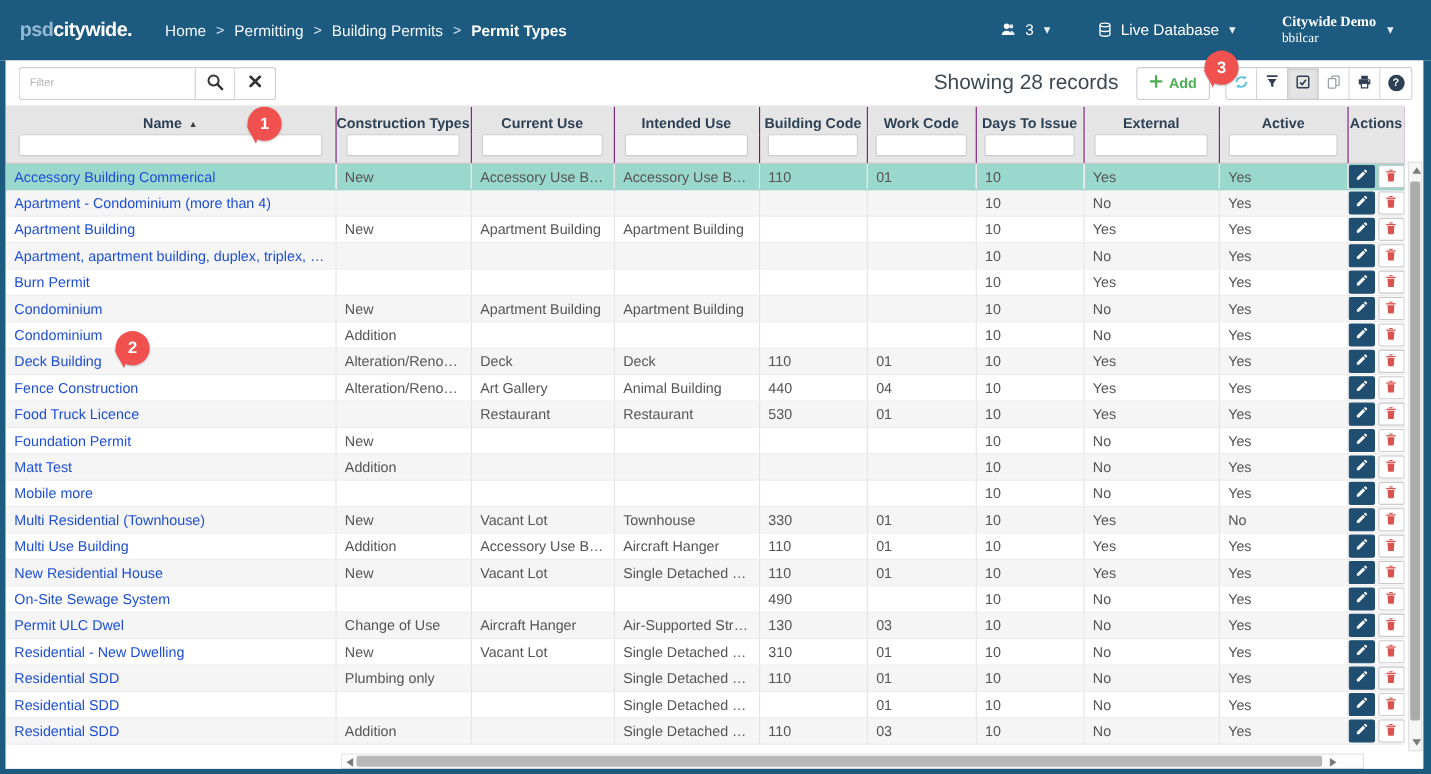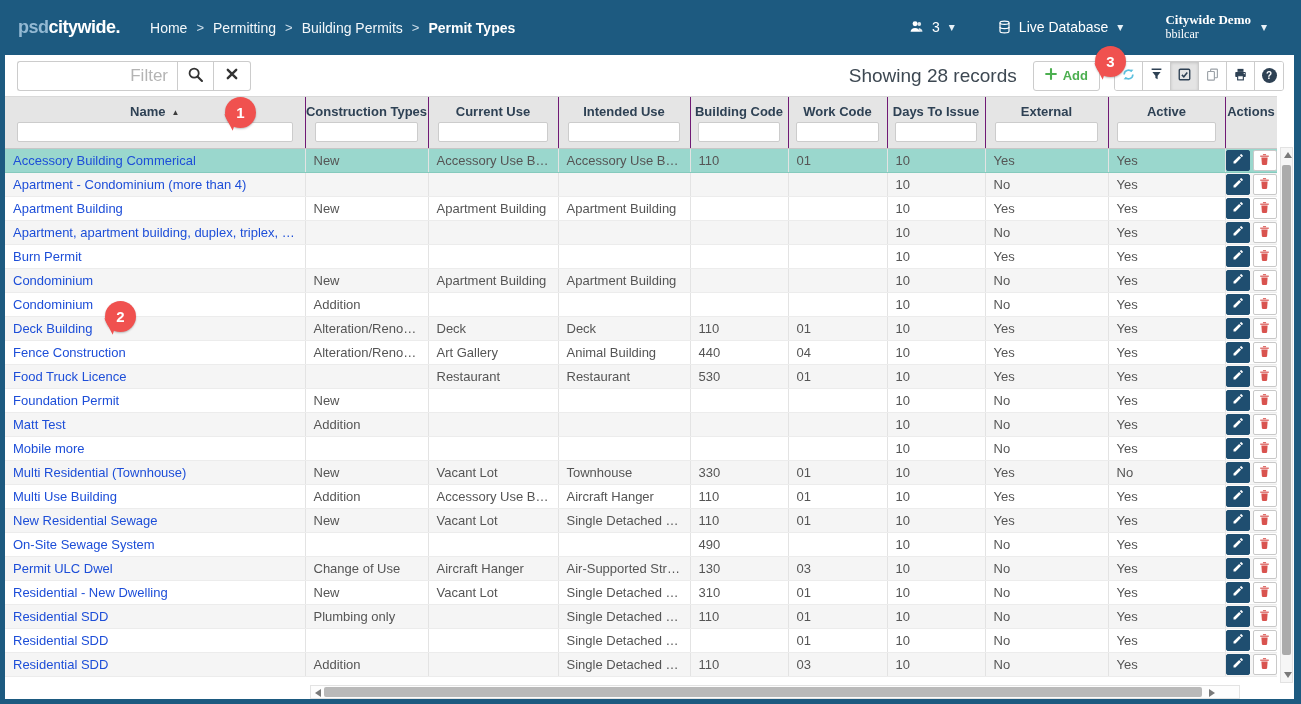--- a/index.html
+++ b/index.html
@@ -26,21 +26,21 @@
 
   
   .strip { position:absolute; background:#1D5A80; z-index:5; }
   .strip-left { left:0; top:55px; width:5px; height:649px; }
   .strip-right { left:1294px; top:55px; width:7px; height:649px; }
   .strip-bottom { left:0; top:699px; width:1301px; height:5px; }
 
   
   .toolbar { position:absolute; left:5px; top:55px; width:1289px; height:41px; background:#fff; display:flex; align-items:center; padding:0 10px 0 12px; }
   .filter-group { display:flex; align-items:stretch; height:30px; }
-  .filter-input { width:160px; height:30px; border:1px solid #ccc; border-right:none; border-radius:3px 0 0 3px; padding:0 9px; font-size:17px; color:#1d4ed8; outline:none;text-align:right; }
+  .filter-input { width:160px; height:30px; border:1px solid #ccc; border-right:none; border-radius:3px 0 0 3px; padding:0 9px; font-size:10px; color:#1d4ed8; outline:none; }
   .filter-input::placeholder { color:#b4b4b4; }
   .tb-btn { height:30px; width:37px; background:#fff; border:1px solid #ccc; display:flex; align-items:center; justify-content:center; cursor:pointer; }
   .tb-btn + .tb-btn { border-left:none; border-radius:0 3px 3px 0; }
   .toolbar-right { margin-left:auto; display:flex; align-items:center; gap:14px; }
   .records-text { font-size:19px; color:#3d4852; margin-right:2px; }
   .add-btn { height:30px; background:#fff; border:1px solid #ccc; border-radius:3px; display:flex; align-items:center; gap:6px; padding:0 11px; font-size:13px; color:#4CAF50; font-weight:bold; cursor:pointer; }
   .icon-group { display:flex; height:30px; border:1px solid #ccc; border-radius:3px; overflow:hidden; }
   .icon-btn { width:28px; height:28px; background:#fff; border:none; border-right:1px solid #ccc; display:flex; align-items:center; justify-content:center; cursor:pointer; }
   .icon-btn:last-child { border-right:none; }
   .icon-btn.active { background:#e4e4e4; box-shadow:inset 0 1px 3px rgba(0,0,0,.15); }
@@ -636,21 +636,21 @@
                   <span><svg width="13" height="13" viewBox="0 0 20 20" fill="#D9534F">
                       <path d="M5.2 6.8h9.6l-.75 10.3a1.3 1.3 0 01-1.3 1.2H7.25a1.3 1.3 0 01-1.3-1.2z"></path>
                       <rect x="3.4" y="4" width="13.2" height="1.8"></rect>
                       <rect x="7.6" y="1.8" width="4.8" height="1.6"></rect>
                     </svg></span>
                 </button>
               </span>
             </td>
           </tr>
           <tr>
-            <td class="cell-name">New Residential Sewage</td>
+            <td class="cell-name">New Residential House</td>
             <td class="cell-construction_type">New</td>
             <td class="cell-current_use">Vacant Lot</td>
             <td class="cell-intended_use">Single Detached Dwel…</td>
             <td class="cell-building_code">110</td>
             <td class="cell-work_code">01</td>
             <td class="cell-days_to_issue">10</td>
             <td class="cell-external">Yes</td>
             <td class="cell-active">Yes</td>
             <td class="cell-actions">
               <span class="actions-inner">

